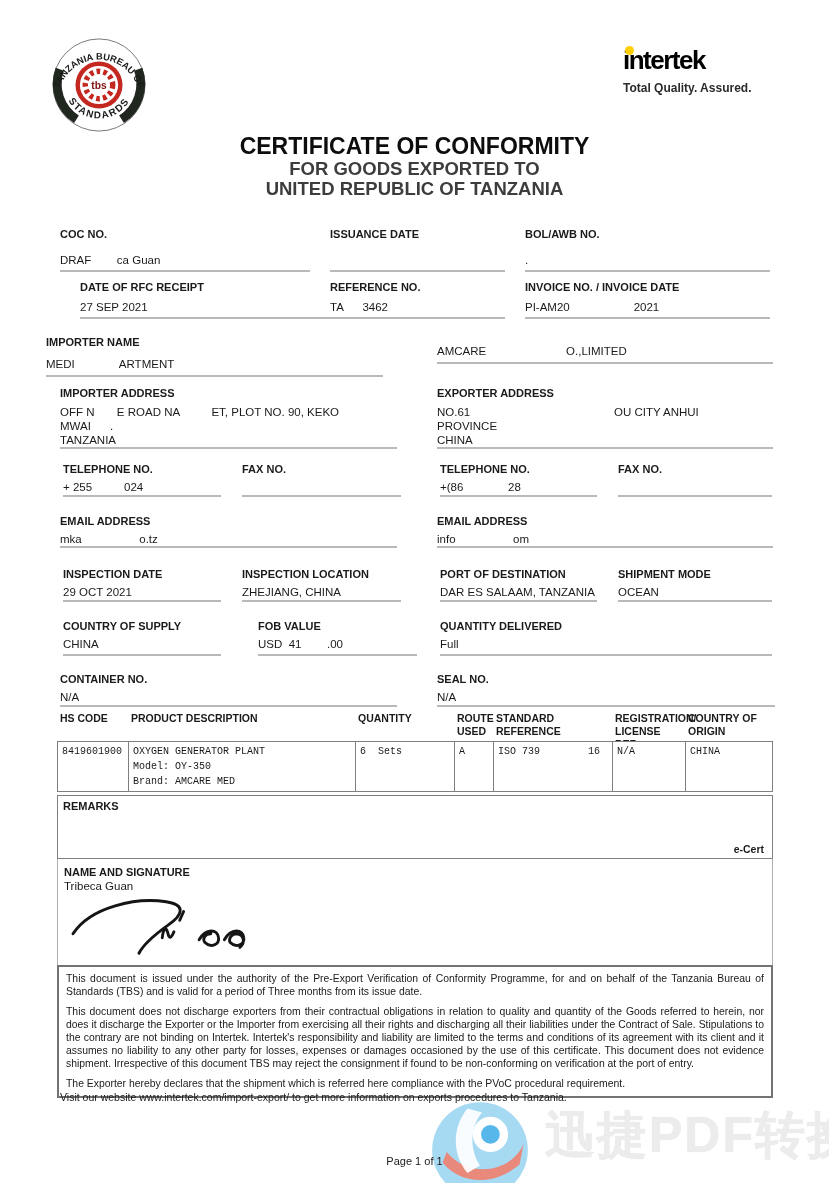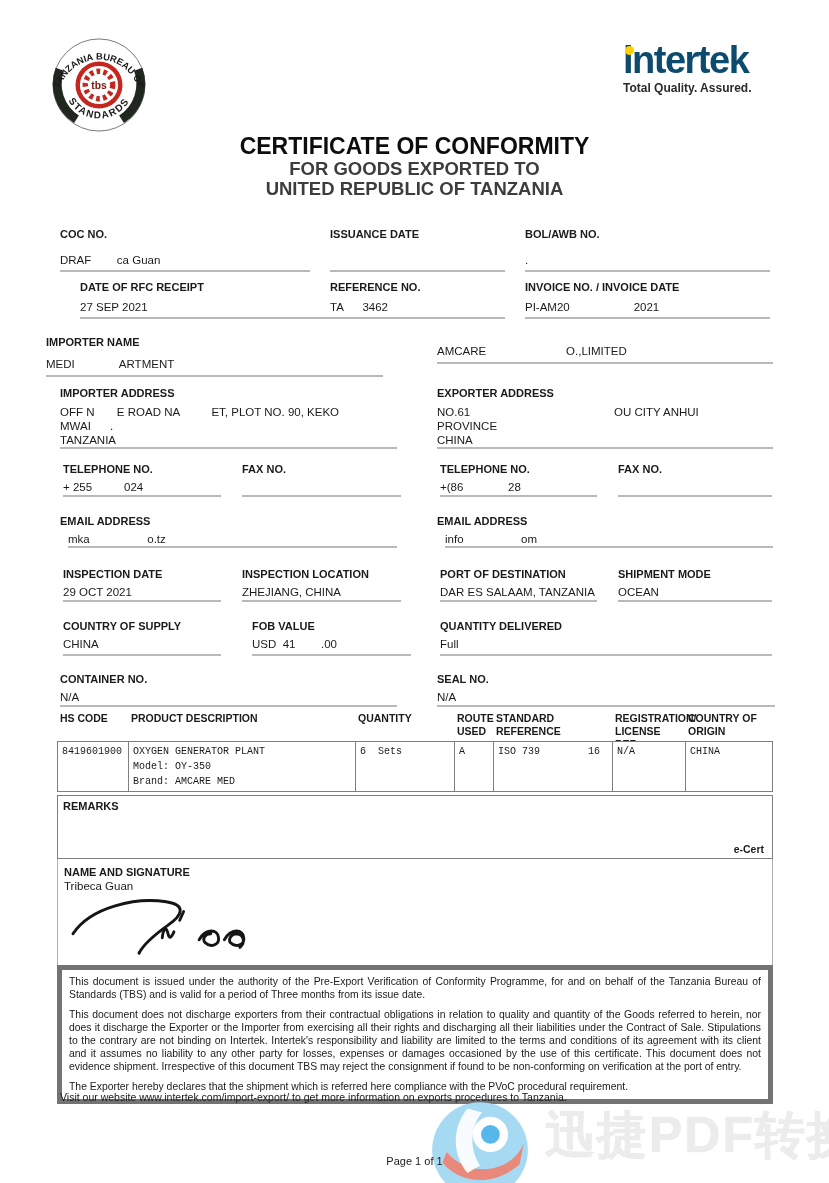--- a/index.html
+++ b/index.html
@@ -2,39 +2,39 @@
 <html><head>
 <meta charset="utf-8">
 <style>
   html,body{margin:0;padding:0;background:#888;}
   .page{position:relative;width:829px;height:1183px;background:#ffffff;margin:0 auto;
         font-family:"Liberation Sans",sans-serif;color:#1a1a1a;overflow:hidden;}
 
   
   .tbs-logo{position:absolute;left:50px;top:36px;width:98px;height:98px;}
   .intertek{position:absolute;left:623px;top:40px;width:190px;}
-  .intertek-word{position:relative;font-size:38px;font-weight:bold;letter-spacing:-1.5px;color:#0c4a6e;line-height:40px;}
+  .intertek-word{position:relative;font-size:26px;font-weight:bold;letter-spacing:-1.5px;color:#000000;line-height:40px;}
   .i-dot{position:absolute;left:2px;top:6px;width:9px;height:9px;border-radius:50%;background:#ffcf00;}
   .intertek-tagline{font-size:12px;font-weight:bold;color:#2b2b2b;margin-top:1px;}
 
   
   .title{position:absolute;top:133px;left:0;right:0;text-align:center;}
   .title-main{font-size:23px;font-weight:bold;color:#0d0d0d;line-height:26px;}
   .title-sub{font-size:18.5px;font-weight:bold;color:#3d3d3d;line-height:20px;}
 
   
   .field{position:absolute;}
   .flabel{font-size:11px;font-weight:bold;line-height:13px;white-space:pre-wrap;}
   .fvalue{font-size:11.5px;line-height:14px;white-space:pre-wrap;border-bottom:2px solid #b9b9b9;
           margin-top:6px;min-height:17px;}
   .r-a .fvalue{margin-top:12px;}
   .r-c .fvalue{margin-top:8px;min-height:18px;}
   .r-d .fvalue{margin-top:5px;min-height:42px;}
   .r-e .fvalue{margin-top:4px;min-height:15px;}
-  .r-f .fvalue{margin-top:4px;min-height:14px;margin-left:8px;}
+  .r-f .fvalue{margin-top:4px;min-height:14px;}
   .r-h .fvalue{margin-top:4px;min-height:17px;}
 
   
   .tbl-head{position:absolute;left:57px;top:712px;width:716px;display:flex;}
   .th{font-size:10.5px;font-weight:bold;line-height:13px;padding:0 3px;box-sizing:border-box;white-space:pre-wrap;}
   .tbl-body{position:absolute;left:57px;top:741px;width:716px;display:flex;border:1px solid #7f7f7f;box-sizing:border-box;background:#fff;}
   .td{border-right:1px solid #7f7f7f;padding:2px 4px;font-size:10px;line-height:15px;
       min-height:49px;box-sizing:border-box;white-space:pre-wrap;font-family:Liberation Mono, monospace;}
   .td:last-child{border-right:none;}
   .c1{width:71px;} .c2{width:227px;} .c3{width:99px;} .c4{width:39px;} .c5{width:119px;} .c6{width:73px;} .c7{flex:1;}
@@ -45,21 +45,21 @@
   .ecert{position:absolute;right:8px;bottom:3px;font-size:10.5px;font-weight:bold;}
   .sig-box{position:absolute;left:57px;top:859px;width:716px;height:106px;border-left:1px solid #b0b0b0;border-right:1px solid #b0b0b0;box-sizing:border-box;}
   .sig-label{font-size:11px;font-weight:bold;line-height:14px;}
   .sig-value{font-size:11.5px;line-height:15px;}
   .sig-left{position:absolute;left:6px;top:6px;}
   .sig-right{position:absolute;left:263px;top:6px;}
   .sig-svg{position:absolute;left:8px;top:36px;width:210px;height:66px;}
   .sig-svg path{stroke:#151515;stroke-width:3;fill:none;stroke-linecap:round;}
 
   
-  .legal{position:absolute;left:57px;top:965px;width:716px;border:5px solid #737373;box-sizing:border-box;padding:5px 7px 6px;}
+  .legal{position:absolute;left:57px;top:965px;width:716px;border:2px solid #737373;box-sizing:border-box;padding:5px 7px 6px;}
   .legal p{font-size:10.4px;line-height:13px;text-align:justify;margin:0 0 7px;}
   .legal p:last-child{margin-bottom:0;}
 
   
   .website-note{position:absolute;left:60px;top:1091px;font-size:10.5px;}
   .page-num{position:absolute;left:0;right:0;top:1155px;text-align:center;font-size:11px;}
   .wm-logo{position:absolute;left:428px;top:1098px;width:104px;height:104px;}
   .wm-text{position:absolute;left:545px;top:1102px;font-size:50px;font-weight:bold;color:#ececec;
            letter-spacing:2px;text-shadow:0 0 1px #dcdcdc;white-space:nowrap;}
 </style>
@@ -188,21 +188,21 @@
   </div>
   <div class="field r-e" style="left:618px;top:568px;width:154px;">
     <div class="flabel">SHIPMENT MODE</div>
     <div class="fvalue">OCEAN</div>
   </div>
 
   <div class="field r-h" style="left:63px;top:620px;width:158px;">
     <div class="flabel">COUNTRY OF SUPPLY</div>
     <div class="fvalue">CHINA</div>
   </div>
-  <div class="field r-h" style="left:252px;top:620px;width:159px;">
+  <div class="field r-h" style="left:258px;top:620px;width:159px;">
     <div class="flabel">FOB VALUE</div>
     <div class="fvalue">USD  41        .00</div>
   </div>
   <div class="field r-h" style="left:440px;top:620px;width:332px;">
     <div class="flabel">QUANTITY DELIVERED</div>
     <div class="fvalue">Full</div>
   </div>
 
   <div class="field r-e" style="left:60px;top:673px;width:337px;">
     <div class="flabel">CONTAINER NO.</div>

